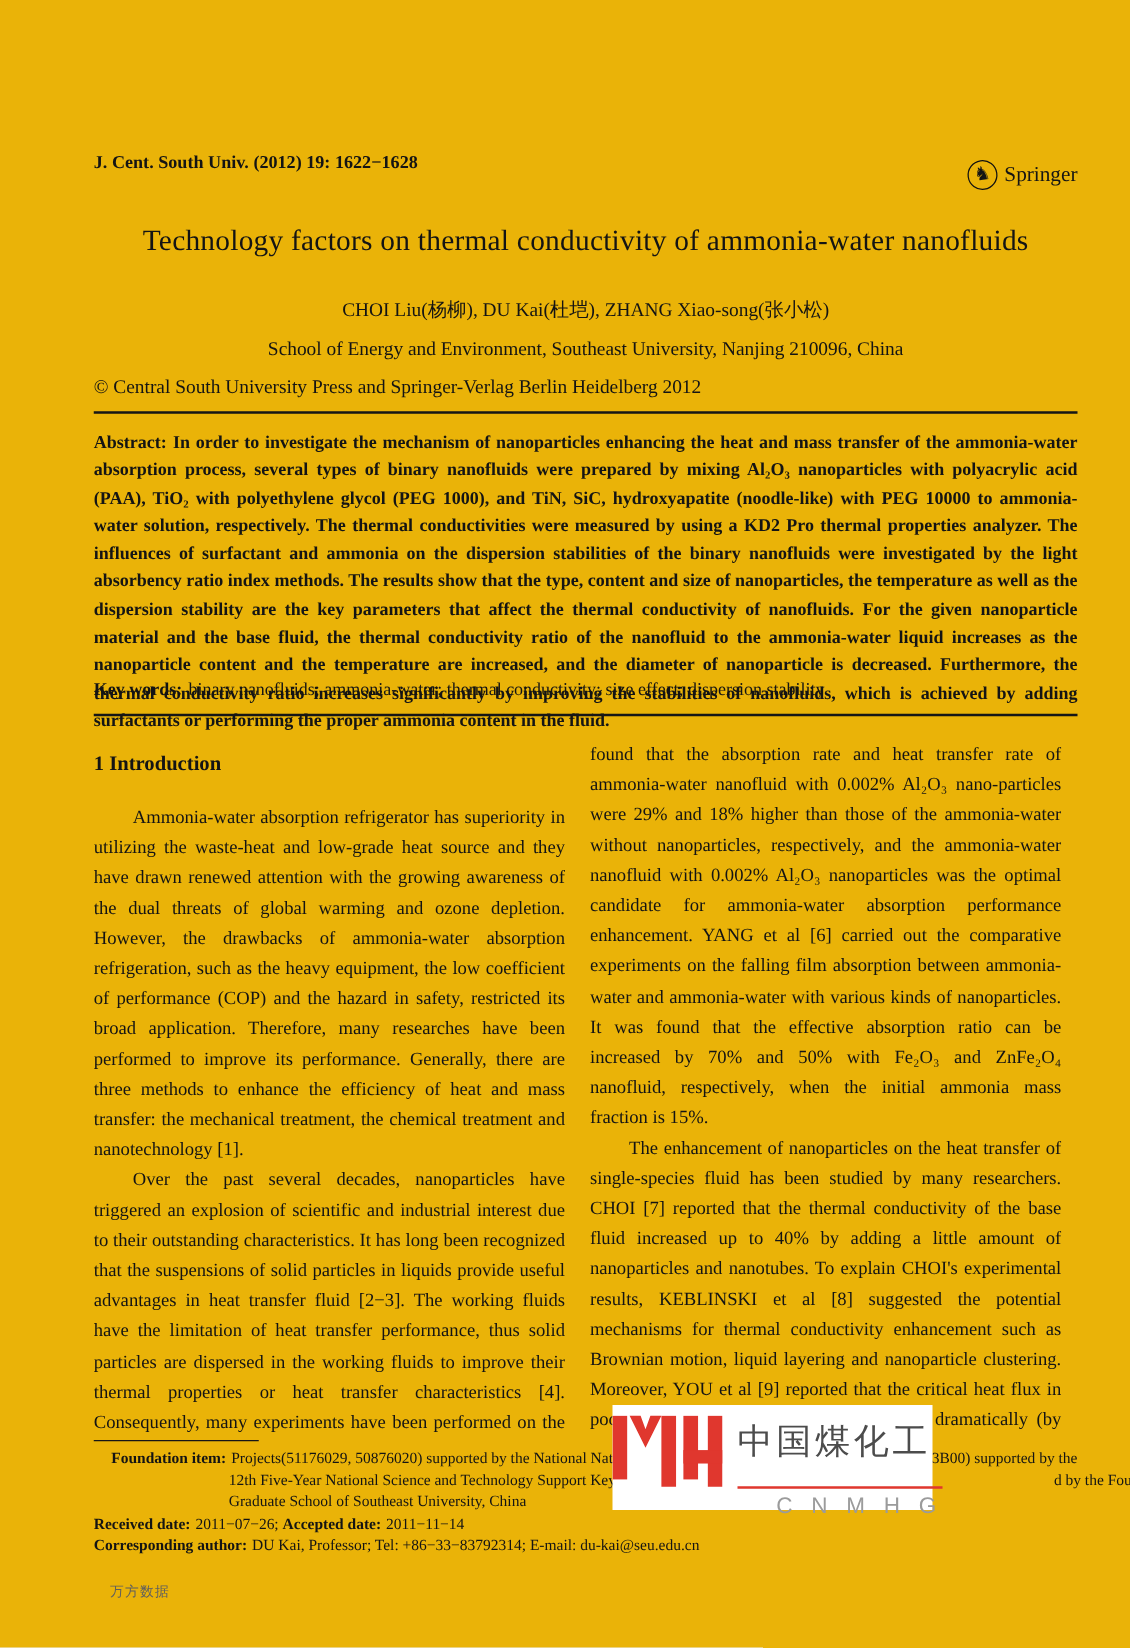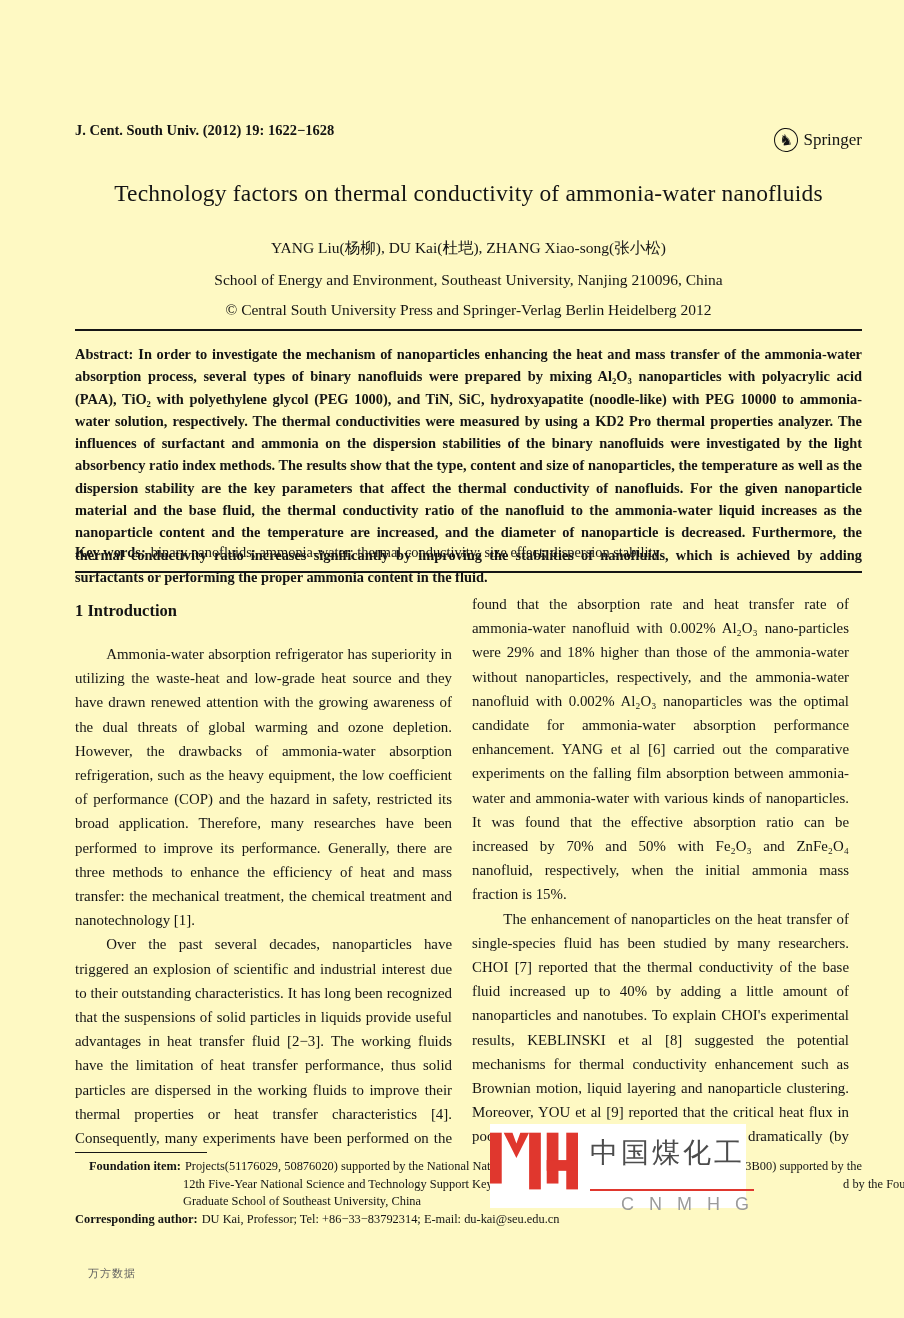--- a/index.html
+++ b/index.html
@@ -1,33 +1,33 @@
 <!DOCTYPE html>
 <html><head>
 <meta charset="utf-8">
 <style>
   html,body{margin:0;padding:0;background:#e9e9e9;}
   .page{
-    position:relative;width:904px;height:1318px;background:#fef9c3;
+    position:relative;width:904px;height:1318px;background:#eab308;
     font-family:"Liberation Serif","DejaVu Serif",serif;color:#141414;
     overflow:hidden;margin:0 auto;
   }
   
   .hdr{position:absolute;left:75px;top:120px;width:787px;}
   .hdr-left{float:left;font-weight:bold;font-size:14.5px;line-height:21px;}
   .hdr-right{float:right;margin-top:8px;font-size:17px;display:flex;align-items:center;gap:5px;font-family:"Liberation Serif","DejaVu Serif",serif;}
   .knight{display:inline-flex;align-items:center;justify-content:center;
     width:22px;height:22px;border:1.6px solid #111;border-radius:50%;
     font-size:15px;line-height:1;transform:rotate(-8deg);}
   
   .title{position:absolute;left:75px;top:180px;width:787px;text-align:center;
     font-size:23.5px;letter-spacing:.2px;}
   .authors{position:absolute;left:75px;top:238px;width:787px;text-align:center;font-size:15.5px;}
   .affil{position:absolute;left:75px;top:271px;width:787px;text-align:center;font-size:15.5px;}
-  .copyright{position:absolute;left:75px;top:301px;width:787px;text-align:center;font-size:15.5px;}
+  .copyright{position:absolute;left:75px;top:301px;width:787px;font-size:15.5px;}
   .rule{position:absolute;left:75px;width:787px;height:0;border-top:2.4px solid #161616;}
   .rule1{top:329px;}
   .rule2{top:571px;}
   .abstract{position:absolute;left:75px;top:343px;width:787px;
     font-size:14.4px;line-height:22.3px;text-align:justify;font-weight:bold;}
   .abstract b{margin-right:5px;}
   .keywords{position:absolute;left:75px;top:544px;width:787px;font-size:14.4px;}
   .keywords b{margin-right:5px;margin-top:37px;}
   
   .columns{position:absolute;left:75px;top:592px;width:787px;height:560px;
@@ -68,21 +68,21 @@
     <div class="hdr-left">
       <div>J. Cent. South Univ. (2012) 19: 1622−1628</div>
     </div>
     <div class="hdr-right">
       <span class="knight">♞</span>
       <span>Springer</span>
     </div>
   </div>
 
   <div class="title">Technology factors on thermal conductivity of ammonia-water nanofluids</div>
-  <div class="authors">YANG Liu(杨柳), DU Kai(杜垲), ZHANG Xiao-song(张小松)</div>
+  <div class="authors">CHOI Liu(杨柳), DU Kai(杜垲), ZHANG Xiao-song(张小松)</div>
   <div class="affil">School of Energy and Environment, Southeast University, Nanjing 210096, China</div>
   <div class="copyright">© Central South University Press and Springer-Verlag Berlin Heidelberg 2012</div>
 
   <div class="rule rule1"></div>
 
   <div class="abstract">
     <b>Abstract:</b><span>In order to investigate the mechanism of nanoparticles enhancing the heat and mass transfer of the ammonia-water absorption process, several types of binary nanofluids were prepared by mixing Al₂O₃ nanoparticles with polyacrylic acid (PAA), TiO₂ with polyethylene glycol (PEG 1000), and TiN, SiC, hydroxyapatite (noodle-like) with PEG 10000 to ammonia-water solution, respectively. The thermal conductivities were measured by using a KD2 Pro thermal properties analyzer. The influences of surfactant and ammonia on the dispersion stabilities of the binary nanofluids were investigated by the light absorbency ratio index methods. The results show that the type, content and size of nanoparticles, the temperature as well as the dispersion stability are the key parameters that affect the thermal conductivity of nanofluids. For the given nanoparticle material and the base fluid, the thermal conductivity ratio of the nanofluid to the ammonia-water liquid increases as the nanoparticle content and the temperature are increased, and the diameter of nanoparticle is decreased. Furthermore, the thermal conductivity ratio increases significantly by improving the stabilities of nanofluids, which is achieved by adding surfactants or performing the proper ammonia content in the fluid.</span>
   </div>
 
   <div class="keywords">
@@ -108,20 +108,24 @@
     <div class="fn-line fn-ind1">
       <b>Foundation item:</b><span>Projects(51176029, 50876020) supported by the National Natural Scie</span>
       <span class="fn-right">03B00) supported by the</span>
     </div>
     <div class="fn-line fn-ind2">
       <span>12th Five-Year National Science and Technology Support Key Pro</span>
       <span class="fn-right" style="right:-94px;">d by the Foundation of</span>
     </div>
     <div class="fn-line fn-ind2">Graduate School of Southeast University, China</div>
     <div class="fn-line">
+      <b>Received date:</b><span>2011−07−26;</span>
+      <b>Accepted date:</b><span>2011−11−14</span>
+    </div>
+    <div class="fn-line">
       <b>Corresponding author:</b><span>DU Kai, Professor; Tel: +86−33−83792314; E-mail: du-kai@seu.edu.cn</span>
     </div>
   </div>
 
   <div class="wm">
     <svg class="wm-logo" width="88" height="62" viewBox="0 0 90 62" xmlns="http://www.w3.org/2000/svg">
       <g fill="#e0372e">
         <rect x="0" y="0" width="12" height="52"></rect>
         <path d="M14,0 L27,26 L40,0 L31,0 L27,11 L23,0 Z"></path>
         <rect x="40" y="0" width="12" height="58"></rect>

